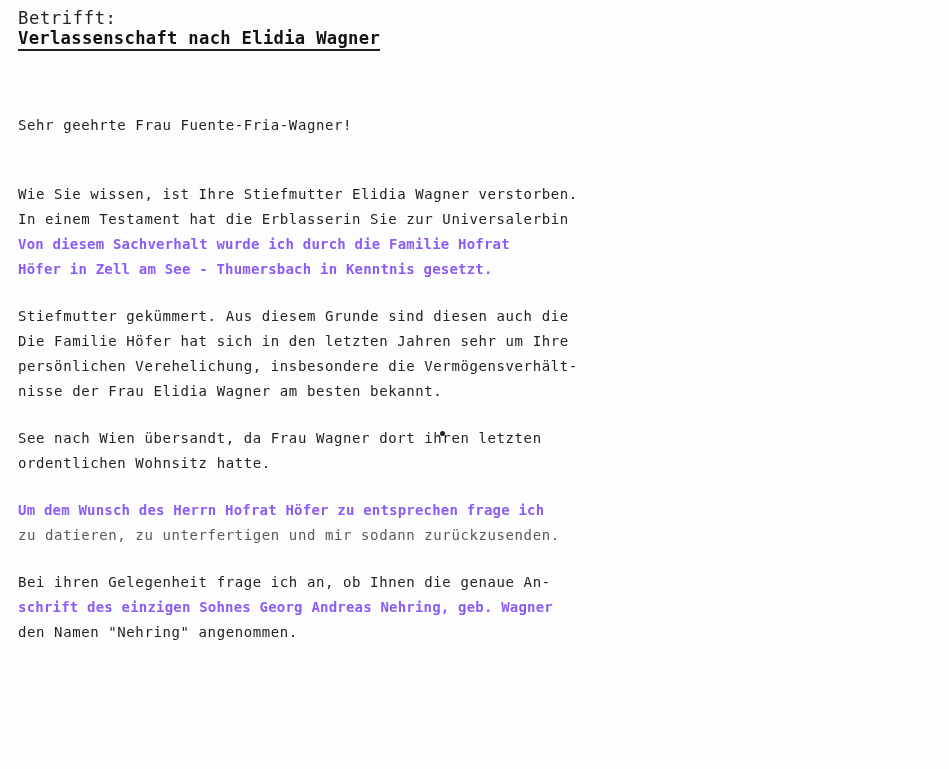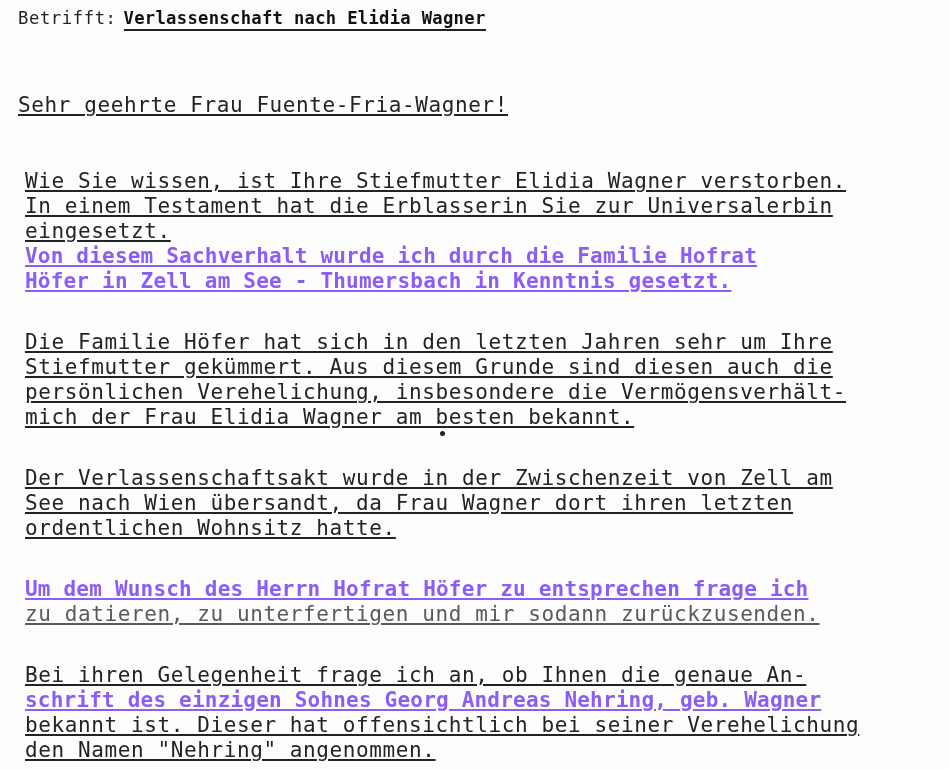--- a/index.html
+++ b/index.html
@@ -22,57 +22,57 @@
     padding: 0;
     box-sizing: border-box;
   }
   .doc {
     position: absolute;
     left: 18px;
     top: 8px;
     right: 10px;
   }
   .line {
-    font-size: 21px;
+    font-size: 14px;
     line-height: 25px;
     letter-spacing: 0.6px;
     white-space: pre;
     color: #232323;
-    text-decoration: underline;
   }
   .bold {
     font-weight: bold;
     color: #8b5cf6;
     letter-spacing: 0.2px;
   }
   .subject-row {
     display: flex;
     align-items: baseline;
     margin-bottom: 0;
+    flex-direction: column;
   }
   .subject-label {
     font-size: 17.2px;
     letter-spacing: 0.6px;
     white-space: pre;
     color: #232323;
   }
   .subject-value {
     font-size: 17.2px;
     font-weight: bold;
     letter-spacing: 0.3px;
     white-space: pre;
     color: #111111;
     border-bottom: 2px solid #222;
     padding-bottom: 1px;
-    margin-left: 7px;
+    margin-left: 0;
   }
   .spacer-lg { height: 62px; }
   .spacer-md { height: 44px; }
   .spacer-sm { height: 22px; }
-  .para { margin: 7px; }
+  .para { margin: 0; }
   .dot {
     position: absolute;
     left: 440px;
     top: 431px;
     width: 5px;
     height: 5px;
     background: #222;
     border-radius: 50%;
   }
   .ink-light { color: #5a5a5a; }
@@ -90,53 +90,50 @@
 
     <div class="spacer-lg"></div>
 
     <div class="line">Sehr geehrte Frau Fuente-Fria-Wagner!</div>
 
     <div class="spacer-md"></div>
 
     <div class="para">
       <div class="line">Wie Sie wissen, ist Ihre Stiefmutter Elidia Wagner verstorben.</div>
       <div class="line">In einem Testament hat die Erblasserin Sie zur Universalerbin</div>
-      <div class="line">eingesetzt.</div>
       <div class="line bold">Von diesem Sachverhalt wurde ich durch die Familie Hofrat</div>
       <div class="line bold">Höfer in Zell am See - Thumersbach in Kenntnis gesetzt.</div>
     </div>
 
     <div class="spacer-sm"></div>
 
     <div class="para">
+      <div class="line">Stiefmutter gekümmert. Aus diesem Grunde sind diesen auch die</div>
       <div class="line">Die Familie Höfer hat sich in den letzten Jahren sehr um Ihre</div>
-      <div class="line">Stiefmutter gekümmert. Aus diesem Grunde sind diesen auch die</div>
       <div class="line">persönlichen Verehelichung, insbesondere die Vermögensverhält-</div>
-      <div class="line">mich der Frau Elidia Wagner am besten bekannt.</div>
+      <div class="line">nisse der Frau Elidia Wagner am besten bekannt.</div>
     </div>
 
     <div class="spacer-sm"></div>
 
     <div class="para">
-      <div class="line">Der Verlassenschaftsakt wurde in der Zwischenzeit von Zell am</div>
       <div class="line">See nach Wien übersandt, da Frau Wagner dort ihren letzten</div>
       <div class="line">ordentlichen Wohnsitz hatte.</div>
     </div>
 
     <div class="spacer-sm"></div>
 
     <div class="para">
       <div class="line bold">Um dem Wunsch des Herrn Hofrat Höfer zu entsprechen frage ich</div>
       <div class="line ink-light">zu datieren, zu unterfertigen und mir sodann zurückzusenden.</div>
     </div>
 
     <div class="spacer-sm"></div>
 
     <div class="para">
       <div class="line">Bei ihren Gelegenheit frage ich an, ob Ihnen die genaue An-</div>
       <div class="line bold">schrift des einzigen Sohnes Georg Andreas Nehring, geb. Wagner</div>
-      <div class="line">bekannt ist. Dieser hat offensichtlich bei seiner Verehelichung</div>
       <div class="line">den Namen "Nehring" angenommen.</div>
     </div>
 
   </div>
   <div class="dot"></div>
 </div>
 
 </body></html>

